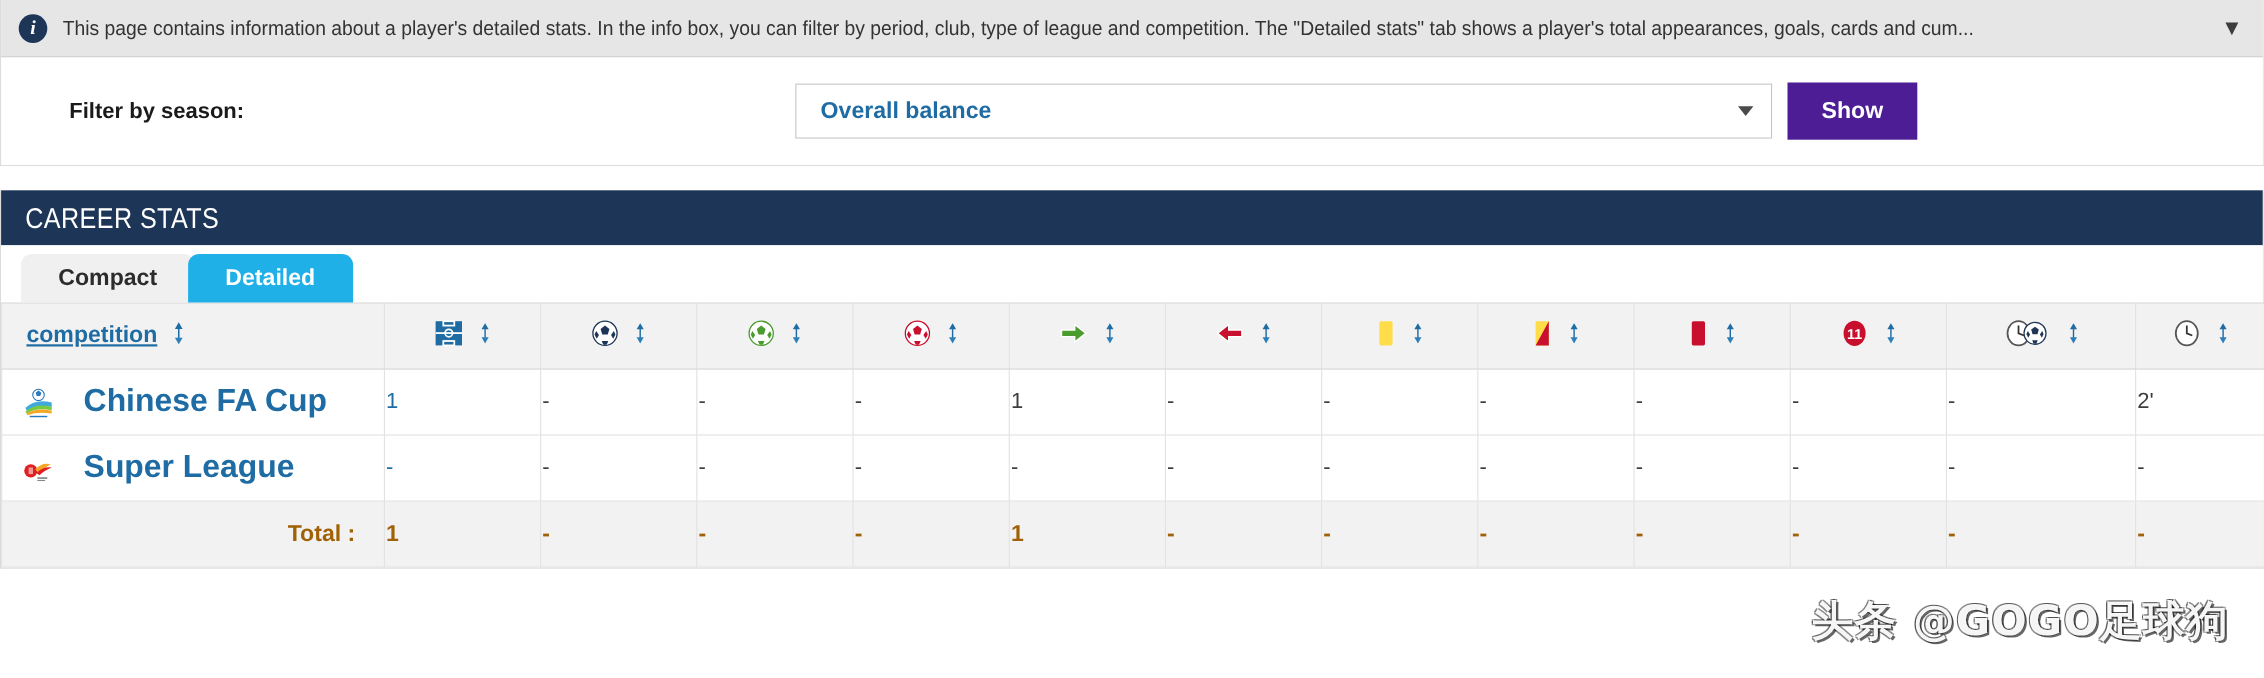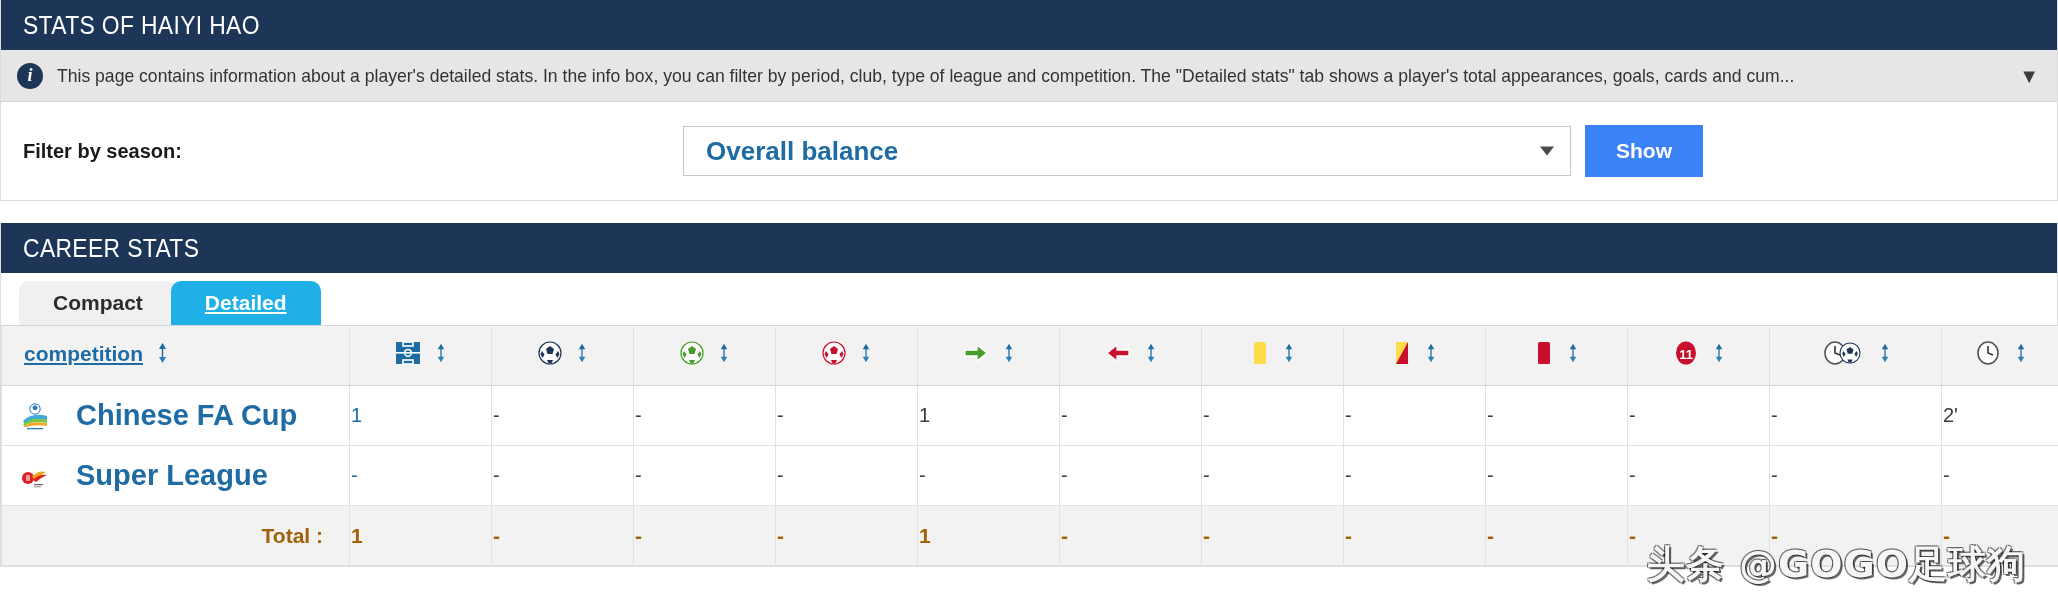--- a/index.html
+++ b/index.html
@@ -70,55 +70,56 @@
     margin-left: 14px;
     cursor: pointer;
   }
 
   
   .filter-row {
     background:#ffffff;
     height: 98px;
     display:flex; align-items:center;
     padding: 0 22px;
+    margin-left: 40px;
   }
   .filter-label {
     font-size: 20px;
     font-weight:700;
     color:#1a1a1a;
     width: 660px;
     font-family:"Liberation Sans Narrow","Liberation Sans", sans-serif;
   }
   .select-wrap {
     position: relative;
     width: 888px; height: 50px;
     border:1px solid #c6c6c6;
     background:#fff;
     display:flex; align-items:center;
     padding-left: 22px;
     cursor: pointer;
   }
   .select-value {
     color:#1e6ca3;
-    font-size: 26px;
+    font-size: 21px;
     font-weight: 700;
     font-family:"Liberation Sans Narrow","Liberation Sans", sans-serif;
   }
   .select-caret {
     position:absolute; right: 16px; top: 50%;
     transform: translateY(-50%);
     width: 0; height: 0;
     border-left: 7px solid transparent;
     border-right: 7px solid transparent;
     border-top: 9px solid #4a4a4a;
   }
   .show-btn {
     margin-left: 14px;
     width: 118px; height: 52px;
-    background:#3b82f6;
+    background:#4c1d95;
     color:#ffffff;
     border: none;
     font-size: 21px;
     font-weight: 700;
     cursor: pointer;
     font-family:"Liberation Sans Narrow","Liberation Sans", sans-serif;
   }
 
   .gap { height: 22px; background:#ffffff; }
 
@@ -133,21 +134,21 @@
     height: 44px;
     padding: 0 34px;
     display:flex; align-items:center;
     border-radius: 10px 10px 0 0;
     font-size: 21px;
     font-weight: 700;
     cursor: pointer;
     font-family:"Liberation Sans Narrow","Liberation Sans", sans-serif;
   }
   .tab.inactive { background:#f0f0f0; color:#2c2c2c; }
-  .tab.active  { background:#20b0e8; color:#ffffff; margin-left: -6px; text-decoration: underline; }
+  .tab.active  { background:#20b0e8; color:#ffffff; margin-left: -6px; }
 
   
   table.stats {
     width: 100%;
     border-collapse: collapse;
     table-layout: fixed;
   }
   table.stats th, table.stats td {
     border: 1px solid #e2e2e2;
     height: 60px;
@@ -228,23 +229,20 @@
     font-family: "DejaVu Sans", sans-serif;
     letter-spacing: 1px;
   }
 </style>
 </head>
 <body>
 
 <div class="page">
 
   <div class="box">
-    <div class="box-head">
-      <div class="box-head-title">STATS OF HAIYI HAO</div>
-    </div>
 
     <div class="info-bar">
       <div class="info-icon">i</div>
       <div class="info-text">This page contains information about a player's detailed stats. In the info box, you can filter by period, club, type of league and competition. The "Detailed stats" tab shows a player's total appearances, goals, cards and cum...</div>
       <div class="info-caret">▼</div>
     </div>
 
     <div class="filter-row">
       <div class="filter-label">Filter by season:</div>
       <div class="select-wrap">

